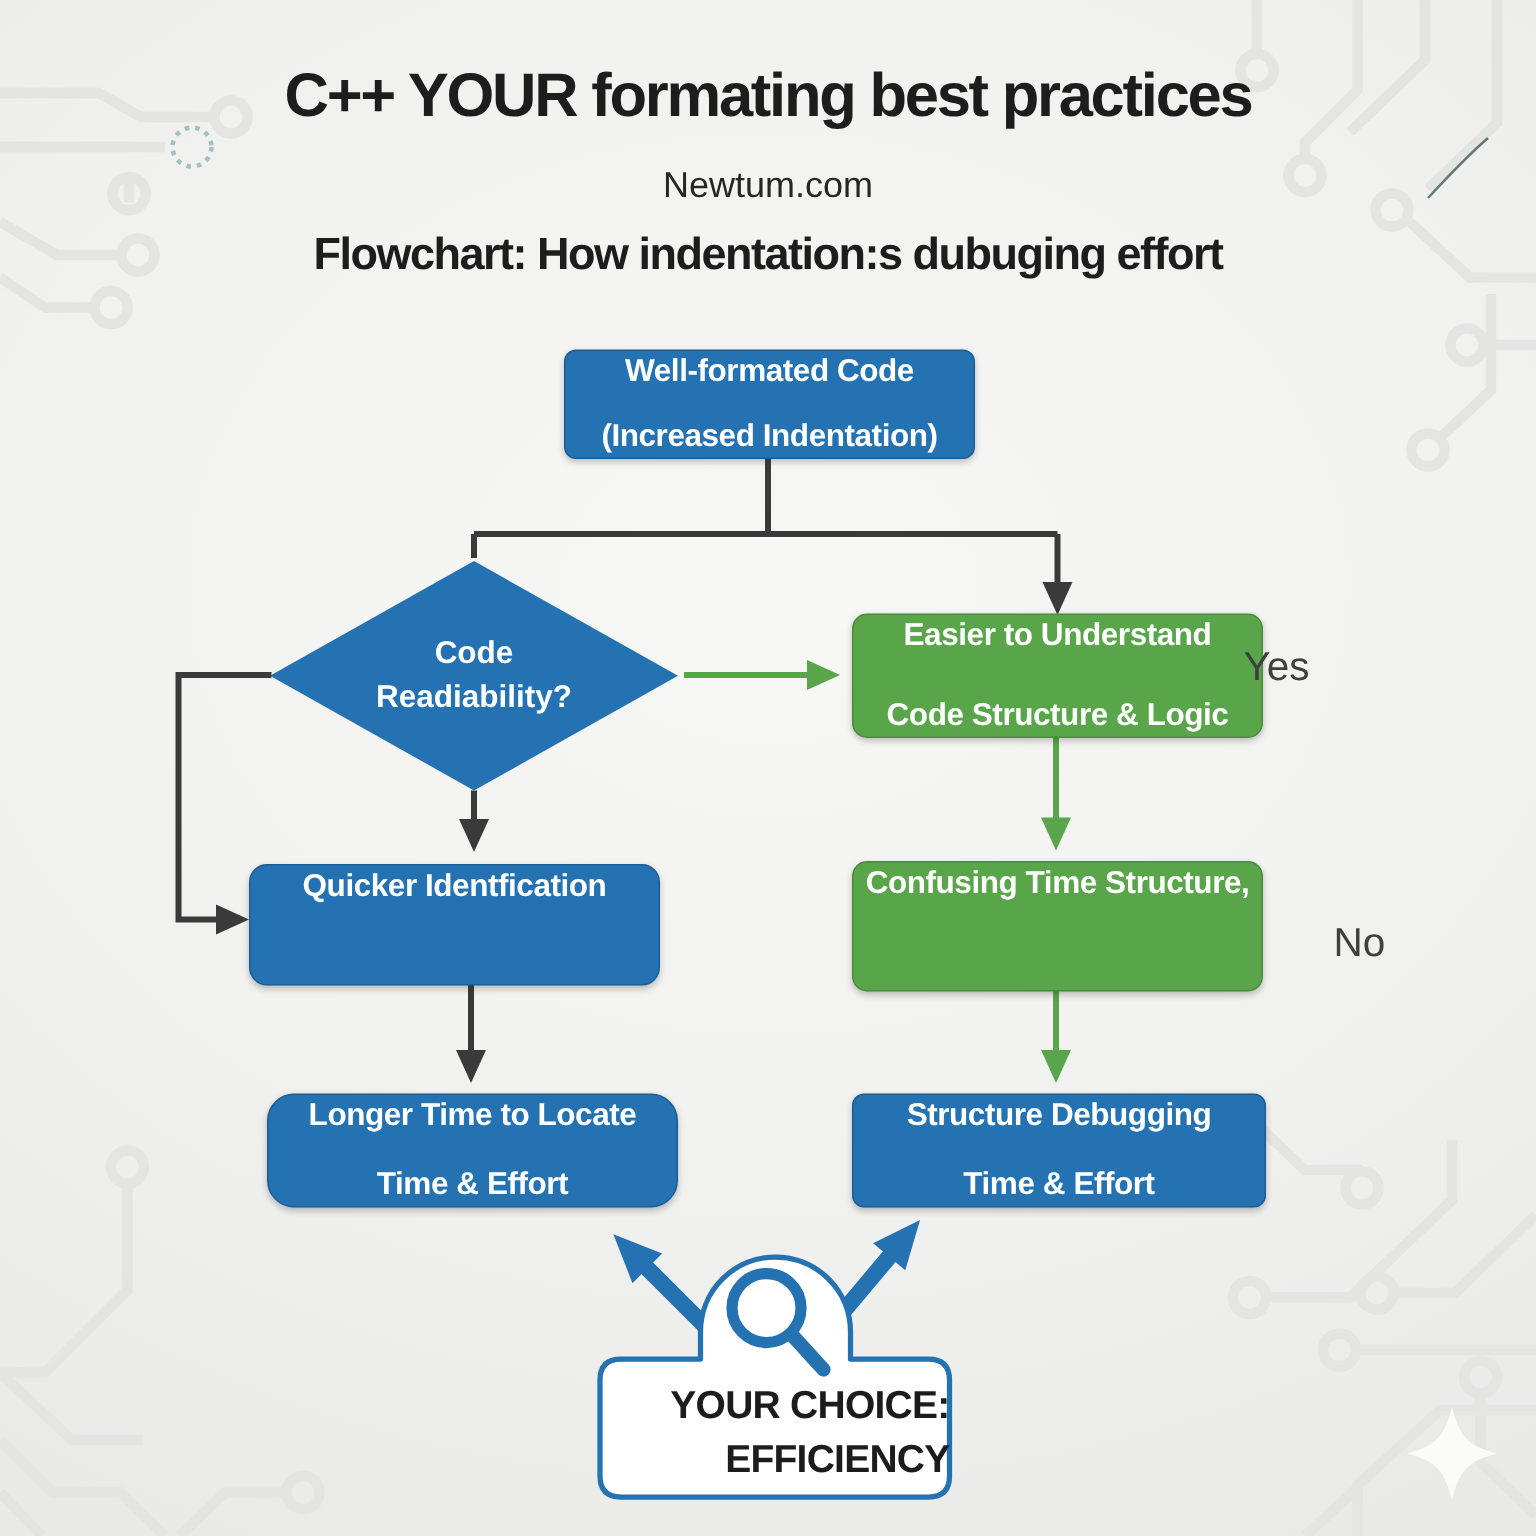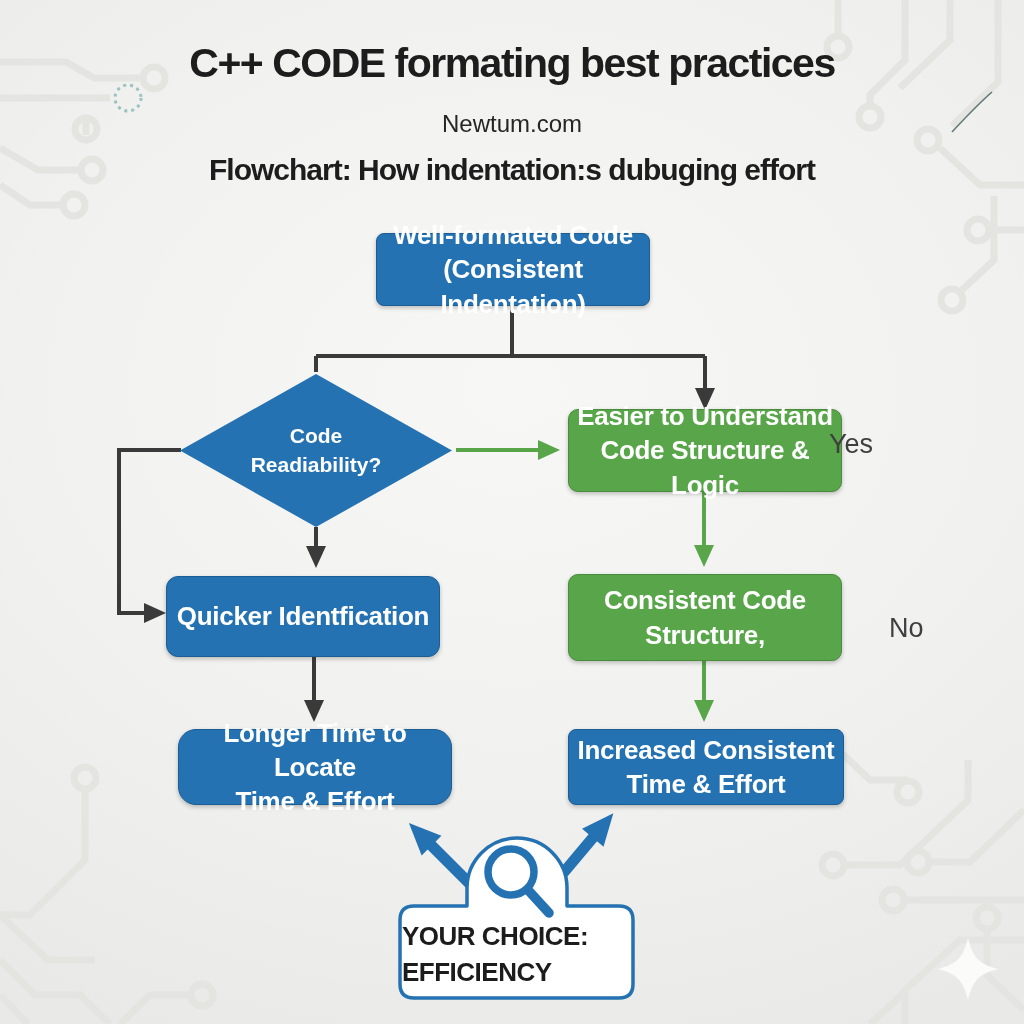--- a/index.html
+++ b/index.html
@@ -15,22 +15,22 @@
   svg.decor{z-index:0;}
   svg.connectors{z-index:2;}
 
   .hdr{position:absolute;left:0;width:1024px;text-align:center;z-index:3;color:#1d1d1d;}
   .hdr-title{top:40px;font-size:41px;font-weight:700;letter-spacing:-1.5px;}
   .hdr-site{top:110px;font-size:24px;font-weight:400;color:#262626;letter-spacing:0;}
   .hdr-sub{top:153px;font-size:30px;font-weight:700;letter-spacing:-1px;}
 
   .node{
     position:absolute;z-index:3;
-    display:flex;flex-direction:column;justify-content:center;align-items:center;
-    color:#ffffff;font-weight:700;font-size:26px;line-height:1.32;text-align:center;
+    display:flex;flex-direction:column;justify-content:space-between;align-items:center;
+    color:#ffffff;font-weight:700;font-size:21px;line-height:1.32;text-align:center;
     letter-spacing:-0.3px;
     box-shadow:0 2px 4px rgba(40,40,40,.28);
   }
   .blue{background:#2472b2;border:1px solid #1b5d95;}
   .green{background:#58a649;border:1px solid #498c3c;}
 
   .n-start{left:376px;top:233px;width:272px;height:71px;border-radius:8px;}
   .n-easier{left:568px;top:409px;width:272px;height:81px;border-radius:10px;}
   .n-quicker{left:166px;top:576px;width:272px;height:79px;border-radius:12px;}
   .n-confusing{left:568px;top:574px;width:272px;height:85px;border-radius:10px;}
@@ -46,21 +46,21 @@
   }
 
   .branch-label{
     position:absolute;z-index:3;font-size:27px;color:#3f3f3f;font-weight:400;
   }
   .lbl-yes{left:829px;top:429px;}
   .lbl-no{left:856px;top:613px;margin-left:33px;}
 
   .choice-text{
     position:absolute;z-index:4;left:402px;top:919px;width:231px;
-    text-align:left;font-size:26px;font-weight:700;color:#1c1c1c;
+    text-align:right;font-size:26px;font-weight:700;color:#1c1c1c;
     line-height:1.38;letter-spacing:-0.5px;
   }
 </style>
 </head>
 <body>
 
 <div class="canvas">
 
   <svg class="decor" viewBox="0 0 1024 1024" aria-hidden="true">
     <g stroke="#e4e4e1" stroke-width="7" fill="none">
@@ -110,21 +110,21 @@
         <circle cx="908" cy="792" r="11"></circle>
     </g>
 
     <circle cx="128" cy="98" r="13" fill="none" stroke="#9cc2c2" stroke-width="3" stroke-dasharray="3 4"></circle>
 
     <path d="M952 132 C965 118 978 104 992 92" stroke="#3d5c5c" stroke-width="1.6" fill="none" opacity="0.8"></path>
 
     <path d="M968 938 C973 958 979 964 998 969 C979 974 973 980 968 1000 C963 980 957 974 938 969 C957 964 963 958 968 938 Z" fill="#fbfbf9"></path>
   </svg>
 
-  <div class="hdr hdr-title">C++ CODE formating best practices</div>
+  <div class="hdr hdr-title">C++ YOUR formating best practices</div>
   <div class="hdr hdr-site">Newtum.com</div>
   <div class="hdr hdr-sub">Flowchart: How indentation:s dubuging effort</div>
 
   <svg class="connectors" viewBox="0 0 1024 1024" aria-hidden="true">
     <defs>
       <marker id="mDark" markerUnits="userSpaceOnUse" markerWidth="26" markerHeight="26" refX="5" refY="13" orient="auto">
         <path d="M1 3 L23 13 L1 23 Z" fill="#3a3a3a"></path>
       </marker>
       <marker id="mGreen" markerUnits="userSpaceOnUse" markerWidth="26" markerHeight="26" refX="5" refY="13" orient="auto">
         <path d="M1 3 L23 13 L1 23 Z" fill="#58a649"></path>
@@ -156,48 +156,48 @@
     <path d="M414 906 L467 906 L467 888 A50 50 0 0 1 567 888 L567 906 L619 906 Q633 906 633 920 L633 984 Q633 998 619 998 L414 998 Q400 998 400 984 L400 920 Q400 906 414 906 Z" fill="#ffffff" stroke="#2472b2" stroke-width="3.5" stroke-linejoin="round"></path>
 
     <g stroke="#2472b2" fill="none">
       <circle cx="511" cy="872" r="23" stroke-width="7.5"></circle>
       <path d="M528 890 L549 913" stroke-width="9.5" stroke-linecap="round"></path>
     </g>
   </svg>
 
   <div class="node blue n-start">
     <span>Well-formated Code</span>
-    <span>(Consistent Indentation)</span>
+    <span>(Increased Indentation)</span>
   </div>
 
   <div class="diamond">
     <span>Code</span>
     <span>Readiability?</span>
   </div>
 
   <div class="node green n-easier">
     <span>Easier to Understand</span>
     <span>Code Structure &amp; Logic</span>
   </div>
 
   <div class="node blue n-quicker">
     <span>Quicker Identfication</span>
   </div>
 
   <div class="node green n-confusing">
-    <span>Consistent Code Structure,</span>
+    <span>Confusing Time Structure,</span>
   </div>
 
   <div class="node blue n-longer">
     <span>Longer Time to Locate</span>
     <span>Time &amp; Effort</span>
   </div>
 
   <div class="node blue n-increased">
-    <span>Increased Consistent</span>
+    <span>Structure Debugging</span>
     <span>Time &amp; Effort</span>
   </div>
 
   <div class="branch-label lbl-yes">Yes</div>
   <div class="branch-label lbl-no">No</div>
 
   <div class="choice-text">
     <div>YOUR CHOICE:</div>
     <div>EFFICIENCY</div>
   </div>

